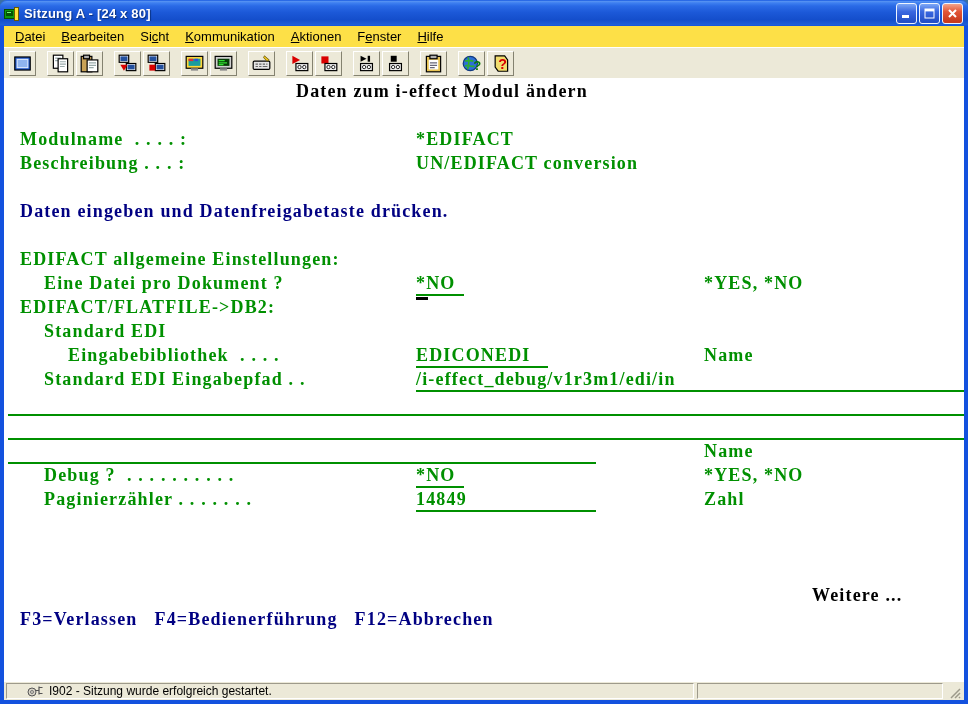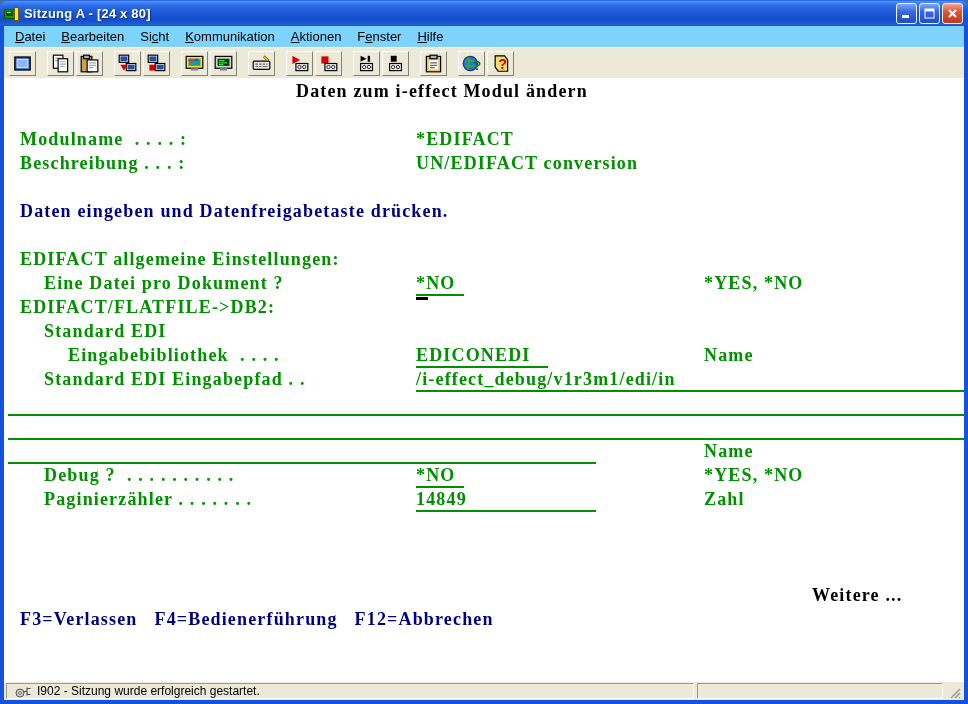--- a/index.html
+++ b/index.html
@@ -13,42 +13,42 @@
   .title-text{color:#fff;font-weight:bold;font-size:13px;letter-spacing:.2px;flex:1;
     text-shadow:1px 1px 1px #09307e;white-space:nowrap;overflow:hidden;}
   .cap-btn{width:21px;height:21px;border-radius:3px;border:1px solid #eef4ff;margin-left:2px;
     display:flex;align-items:center;justify-content:center;box-sizing:border-box;}
   .cap-blue{background:linear-gradient(180deg,#7da7f5 0%,#3a68e0 40%,#2450c8 90%);}
   .cap-red{background:linear-gradient(180deg,#f2a38a 0%,#e25637 40%,#c83b1e 90%);}
   
   .window-body{border-left:4px solid #1351de;border-right:4px solid #1351de;border-bottom:4px solid #1351de;
     width:960px;height:674px;box-sizing:content-box;background:#ece9d8;}
   
-  .menubar{height:21px;display:flex;align-items:center;font-size:13px;color:#000;padding-left:3px;background:#7dd3fc;}
+  .menubar{height:21px;display:flex;align-items:center;font-size:13px;color:#000;padding-left:3px;background:#fde047;}
   .menu-item{padding:2px 8px 3px 8px;white-space:nowrap;}
   .menu-item u{text-decoration:underline;}
   
   .toolbar{height:30px;border-top:1px solid #ffffff;display:flex;align-items:center;padding-left:5px;background:#ece9d8;}
   .tbtn{width:27px;height:25px;background:#ece9d8;border:1px solid;border-color:#ffffff #848270 #848270 #ffffff;
     display:flex;align-items:center;justify-content:center;margin-right:2px;box-sizing:border-box;}
   .tbtn svg{width:19px;height:19px;}
   .tsep{width:9px;height:25px;}
   
   .terminal{position:relative;width:960px;height:604px;background:#ffffff;overflow:hidden;
     font-family:Liberation Serif, serif;font-weight:bold;font-size:18px;letter-spacing:1.16px;}
   .t{position:absolute;white-space:pre;line-height:19px;height:19px;}
   .g{color:#009000}.b{color:#000082}.k{color:#000000}
   .fld{position:absolute;box-sizing:border-box;height:22px;border-bottom:2px solid #009000;color:#009000;
     white-space:pre;line-height:19px;}
   .cursor{position:absolute;width:12px;height:3px;background:#000;}
   
   .statusbar{height:18px;display:flex;align-items:stretch;font-size:12px;color:#000;background:#ece9d8;
     padding:1px 2px 1px 2px;box-sizing:border-box;}
-  .sb-panel{border:1px solid;border-color:#9d9a8b #ffffff #ffffff #9d9a8b;display:flex;align-items:flex-end;
-    padding:0 8px;box-sizing:border-box;white-space:nowrap;overflow:hidden;}
+  .sb-panel{border:1px solid;border-color:#9d9a8b #ffffff #ffffff #9d9a8b;display:flex;align-items:flex-start;
+    padding:0 20px;box-sizing:border-box;white-space:nowrap;overflow:hidden;}
   .sb-msg{width:688px;margin-right:3px;}
   .sb-mid{width:246px;margin-right:3px;}
   .sb-grip{width:15px;display:flex;align-items:flex-end;justify-content:flex-end;}
 </style>
 </head>
 <body>
 
 <div class="window">
 
   <div class="titlebar">

